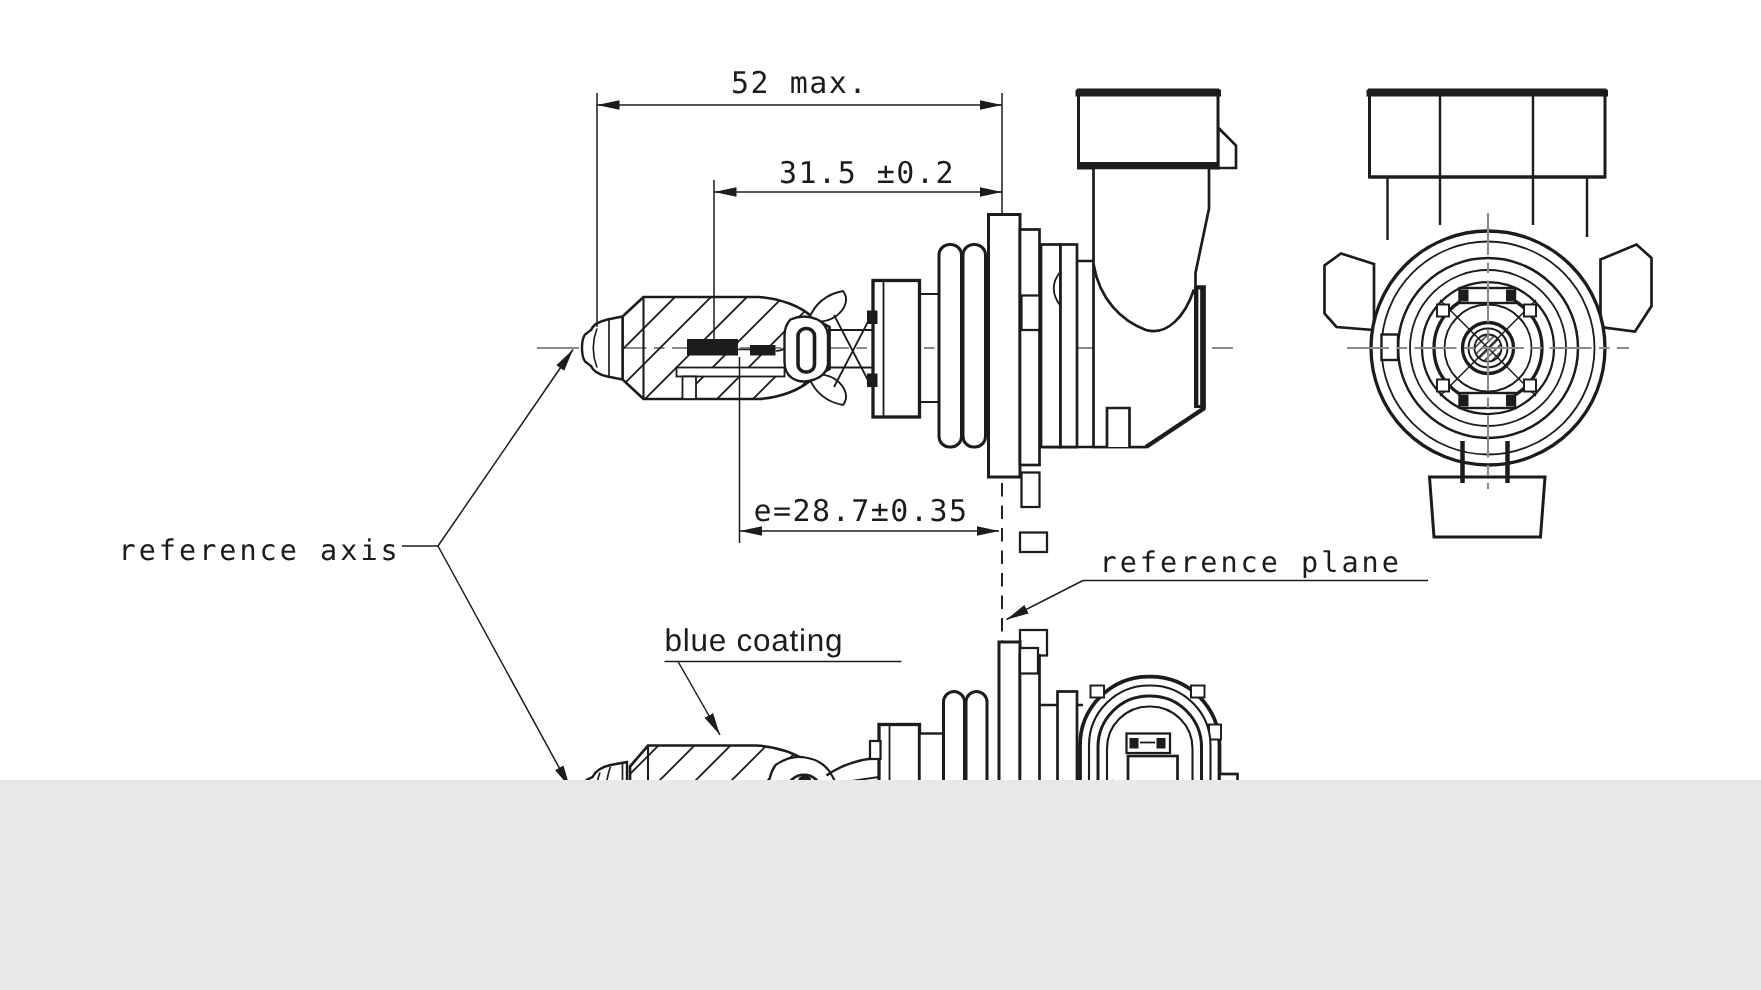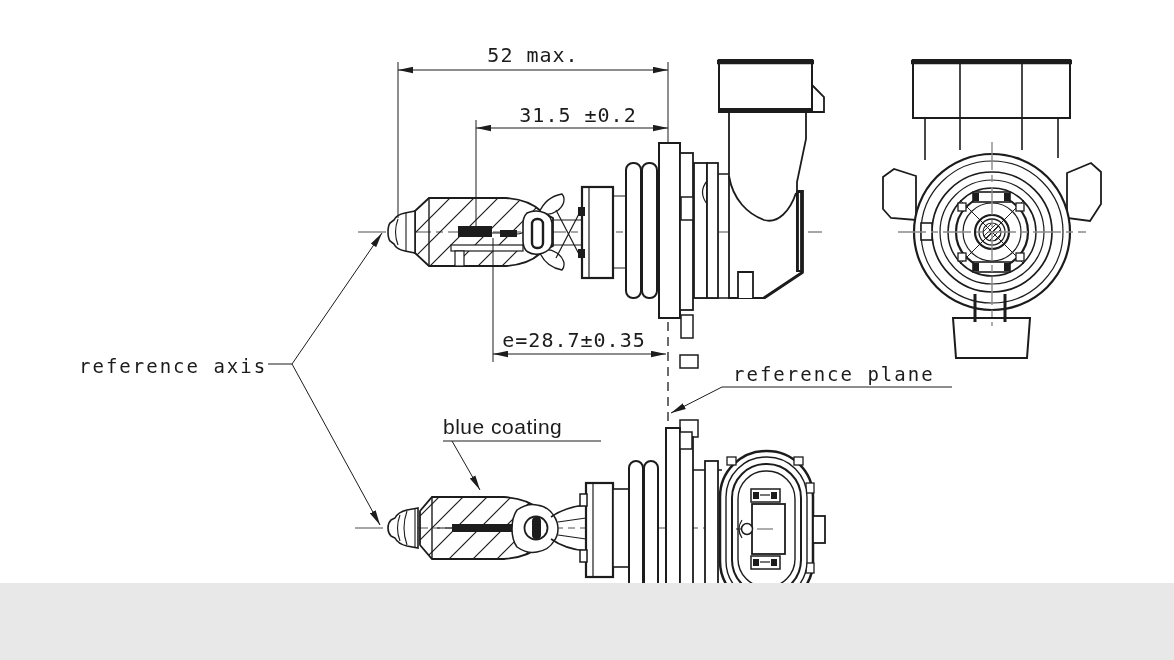--- a/index.html
+++ b/index.html
@@ -1,17 +1,17 @@
 <!DOCTYPE html>
 <html><head>
 <meta charset="utf-8">
 <style>
   html,body { margin:0; padding:0; background:#e8e8e8; }
   .stage {
-    position:relative; width:1174px; height:583px; margin:0 auto;
+    position:relative; width:1174px; height:520px; margin:0 auto;
     background:#ffffff; overflow:hidden;
     font-family:"DejaVu Sans Mono", monospace;
   }
   svg { position:absolute; left:0; top:0; }
   
   .ln  { stroke:#1c1c1c; fill:none; }              
   .w   { stroke:#1c1c1c; fill:#ffffff; }           
   .ink { fill:#1c1c1c; stroke:none; }              
   .cl  { stroke:#8a8a8a; fill:none; }              
   .thin{ stroke:#1c1c1c; fill:none; stroke-width:1; } 

